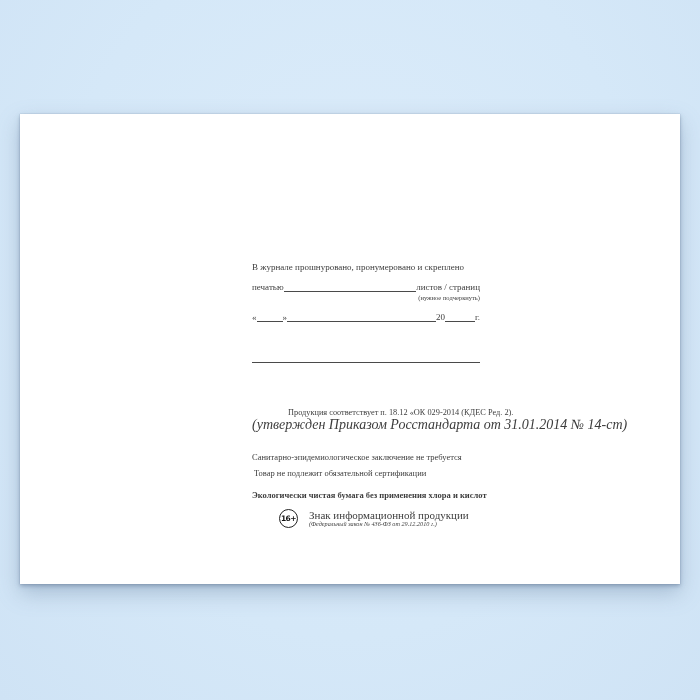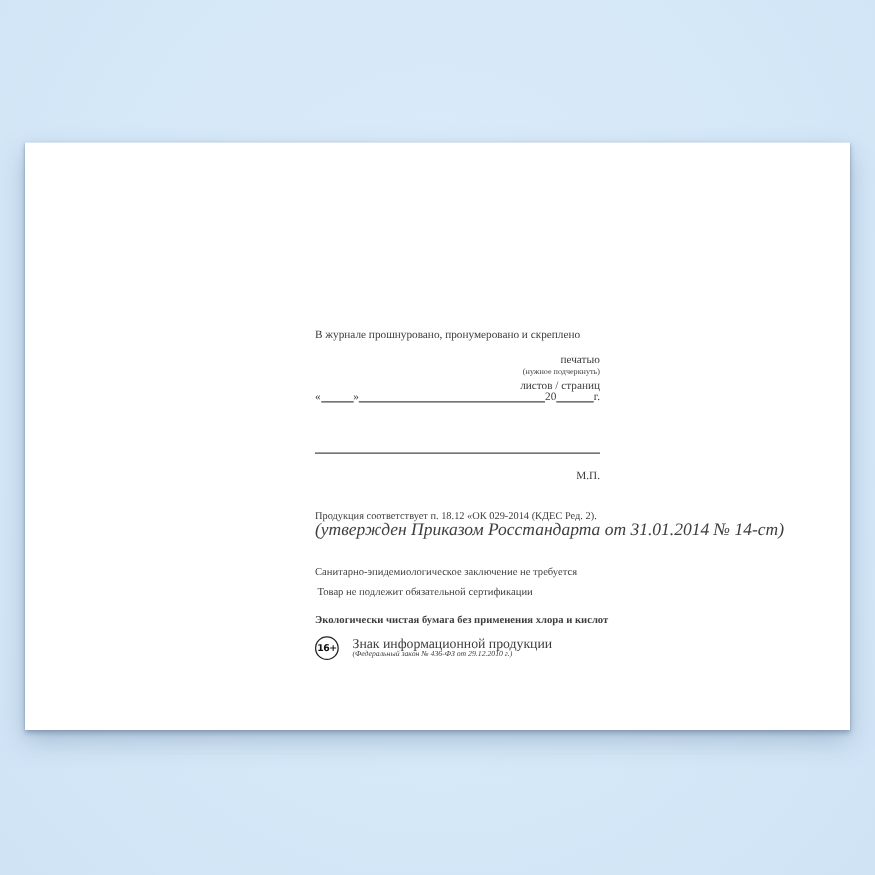--- a/index.html
+++ b/index.html
@@ -20,35 +20,35 @@
   .content{
     position:absolute;left:232px;top:0;width:228px;height:566px;
     color:#3d3d3d;font-size:9px;line-height:11px;
   }
   .abs{position:absolute;left:0;width:228px;}
   .row{display:flex;align-items:flex-end;white-space:nowrap;}
   .fill{flex:1 1 auto;border-bottom:1px solid #4a4a4a;margin-bottom:1px;height:8px;}
   .fillw26{flex:0 0 26px;}
   .fillw30{flex:0 0 30px;}
   .heading{top:148px;}
-  .seal-row{top:168px;flex-direction:column;}
+  .seal-row{top:168px;}
   .note{top:180px;text-align:right;font-size:6.5px;line-height:8px;padding-right:2px;}
   .date-row{top:198px;}
   .fio-row{top:221px;}
   .line-row{top:240px;}
   .line-row .fill{height:8px;}
   .mp{top:261px;text-align:right;}
   .product{top:294px;white-space:nowrap;}
-  .product .l1{font-size:8.3px;line-height:10px;}
+  .product .l1{font-size:8.3px;line-height:10px;margin-left:36px;}
   .product .l2{font-size:7.6px;line-height:10px;}
   .product .l3{font-size:14px;line-height:11px;font-style:italic;margin-top:1px;}
   .sanitary{top:338px;font-size:8.5px;white-space:nowrap;}
   .goods{top:354px;font-size:8.5px;white-space:nowrap;padding-left:2px;}
   .ecology{top:376px;font-size:8.5px;white-space:nowrap;font-weight:bold;}
-  .age-row{top:394px;display:flex;align-items:center;}
+  .age-row{top:394px;display:flex;align-items:center;margin-left:27px;}
   .age-circle{
     flex:0 0 auto;width:17px;height:17px;border:1.8px solid #222;border-radius:50%;
     display:flex;align-items:center;justify-content:center;
     font-family:"DejaVu Sans","Liberation Sans",sans-serif;
     font-weight:bold;font-size:7.5px;letter-spacing:-0.5px;color:#111;
   }
   .age-text{margin-left:11px;padding-top:2px;}
   .age-label{font-size:11px;line-height:10px;}
   .age-law{font-size:6.2px;line-height:8px;font-style:italic;}
 </style>
@@ -77,21 +77,20 @@
         <span>20</span>
         <span class="fill fillw30"></span>
         <span>г.</span>
       </div>
 
 
       <div class="abs row line-row">
         <span class="fill"></span>
       </div>
 
-      <div class="abs mp">М.П.</div>
 
       <div class="abs product">
         <div class="l1">Продукция соответствует п. 18.12 «ОК 029-2014 (КДЕС Ред. 2).</div>
         <div class="l3">(утвержден Приказом Росстандарта от 31.01.2014 № 14-ст)</div>
       </div>
 
       <div class="abs sanitary">Санитарно-эпидемиологическое заключение не требуется</div>
 
       <div class="abs goods">Товар не подлежит обязательной сертификации</div>
 

